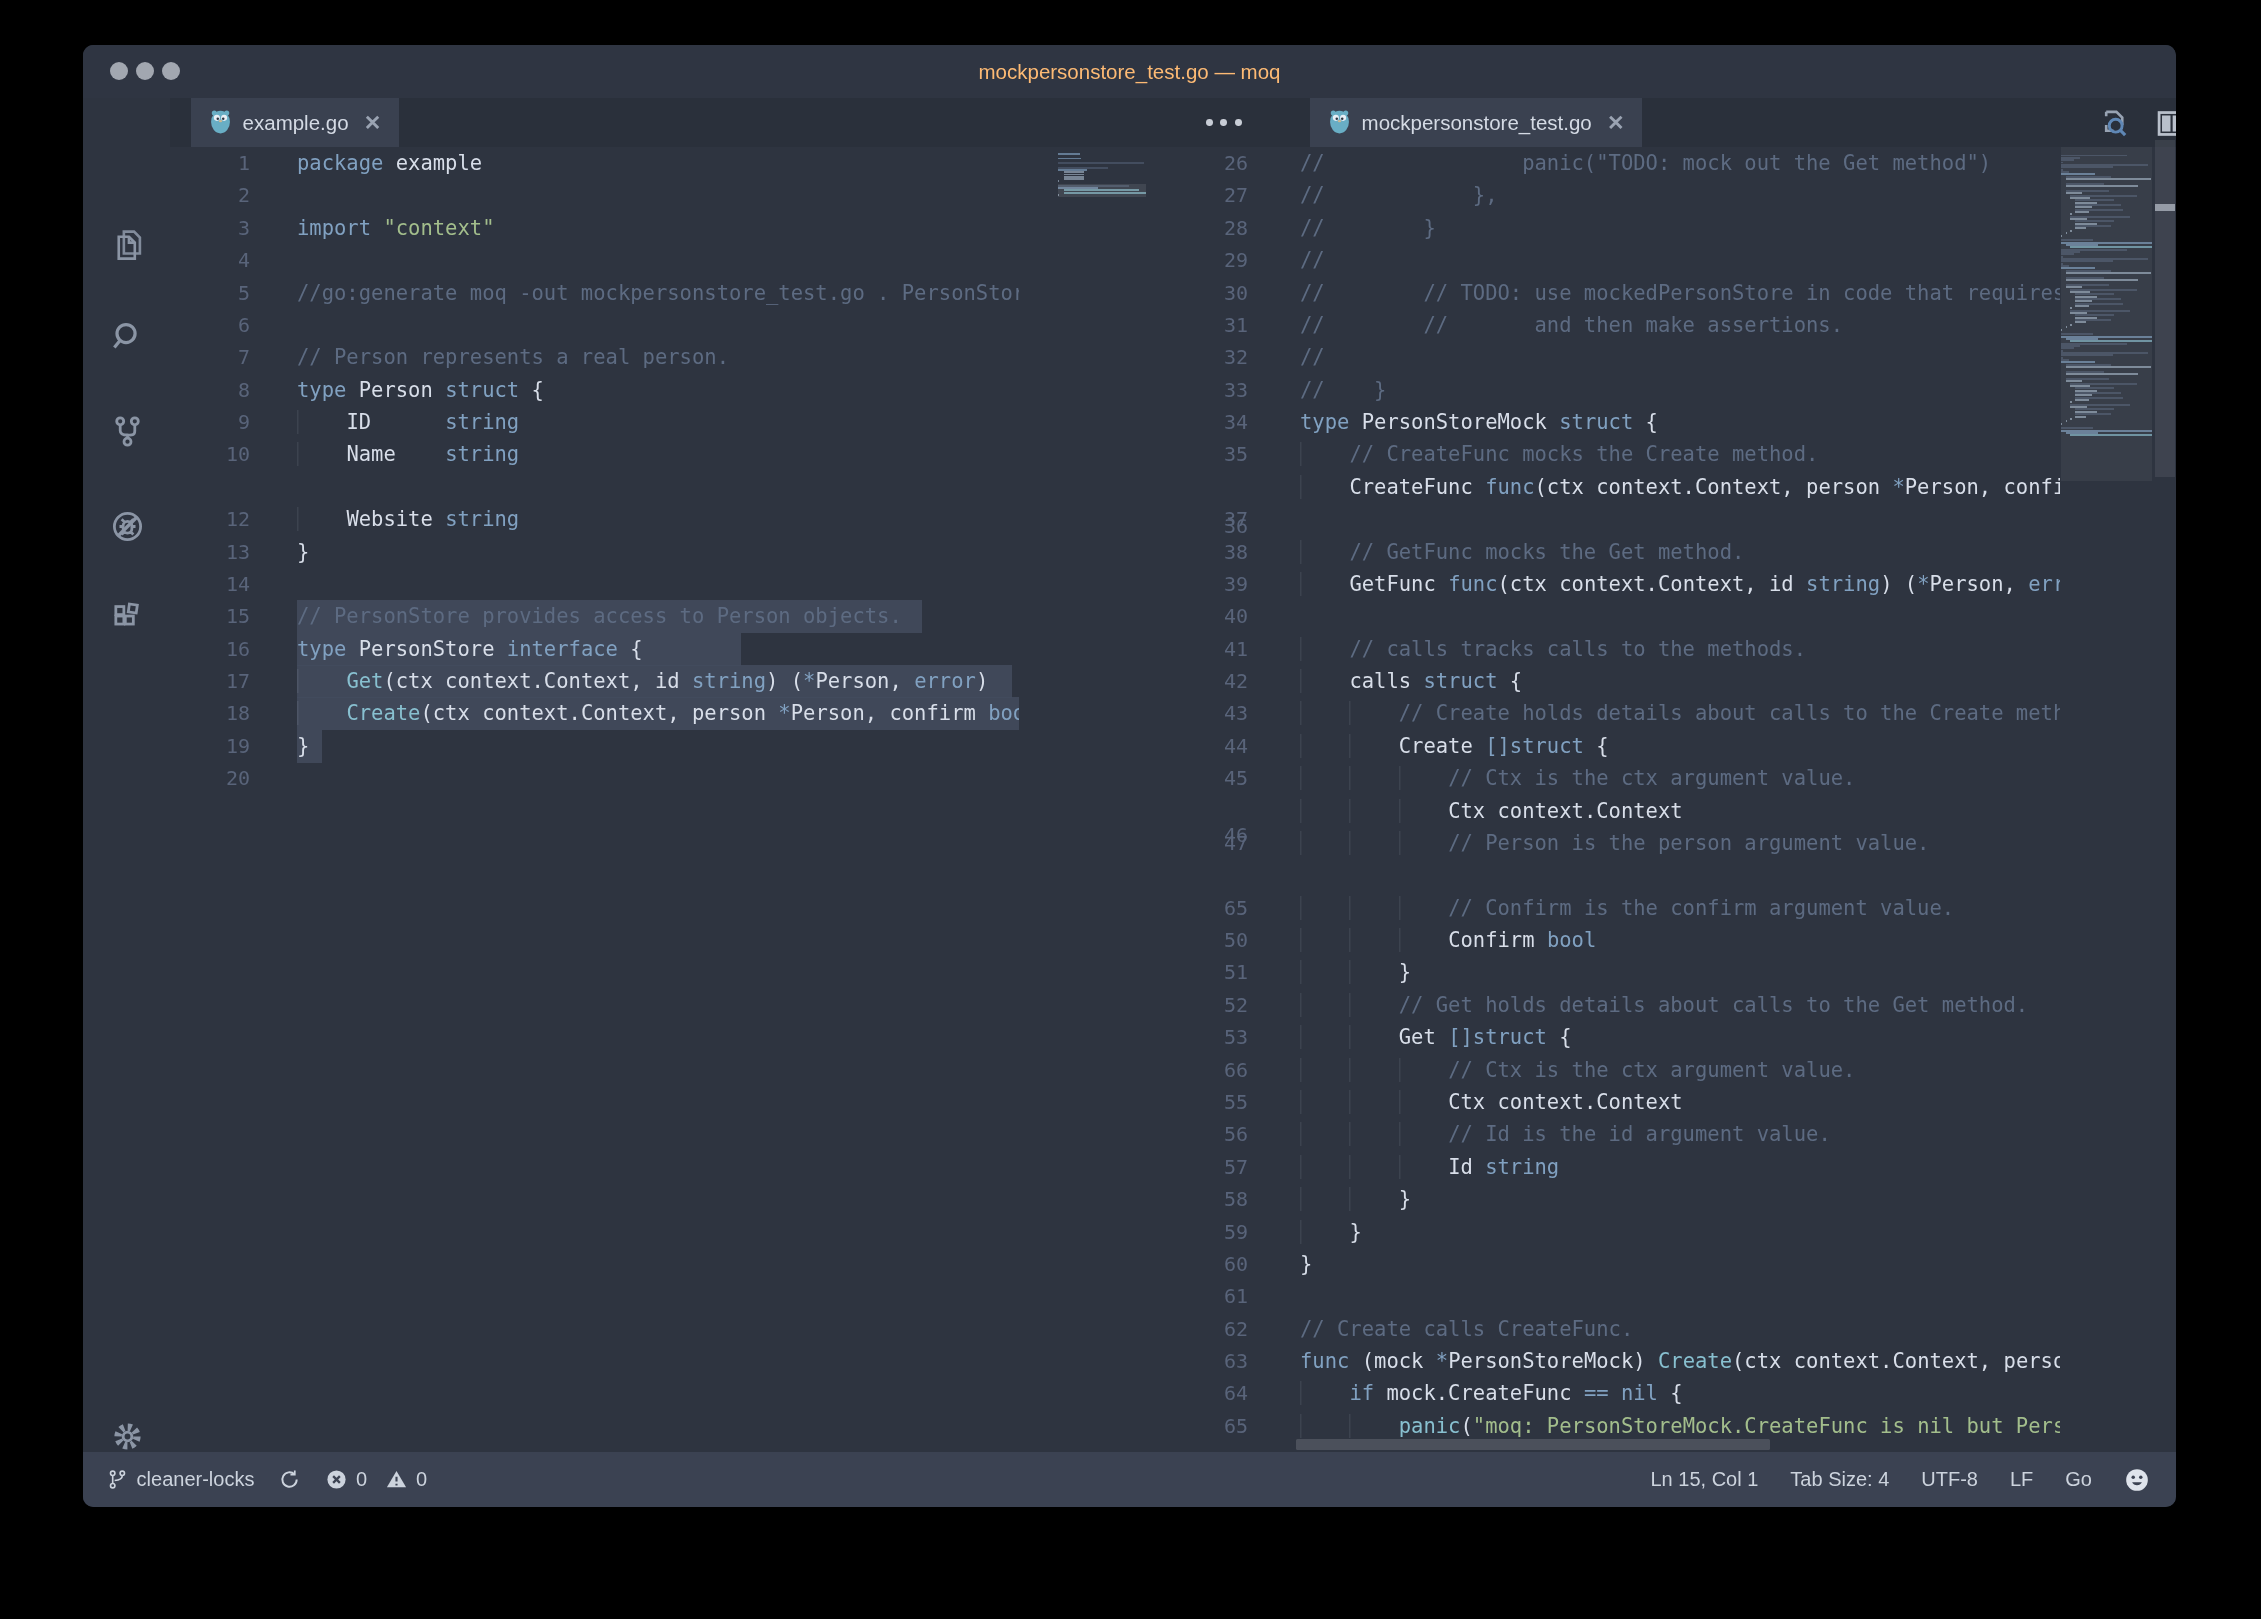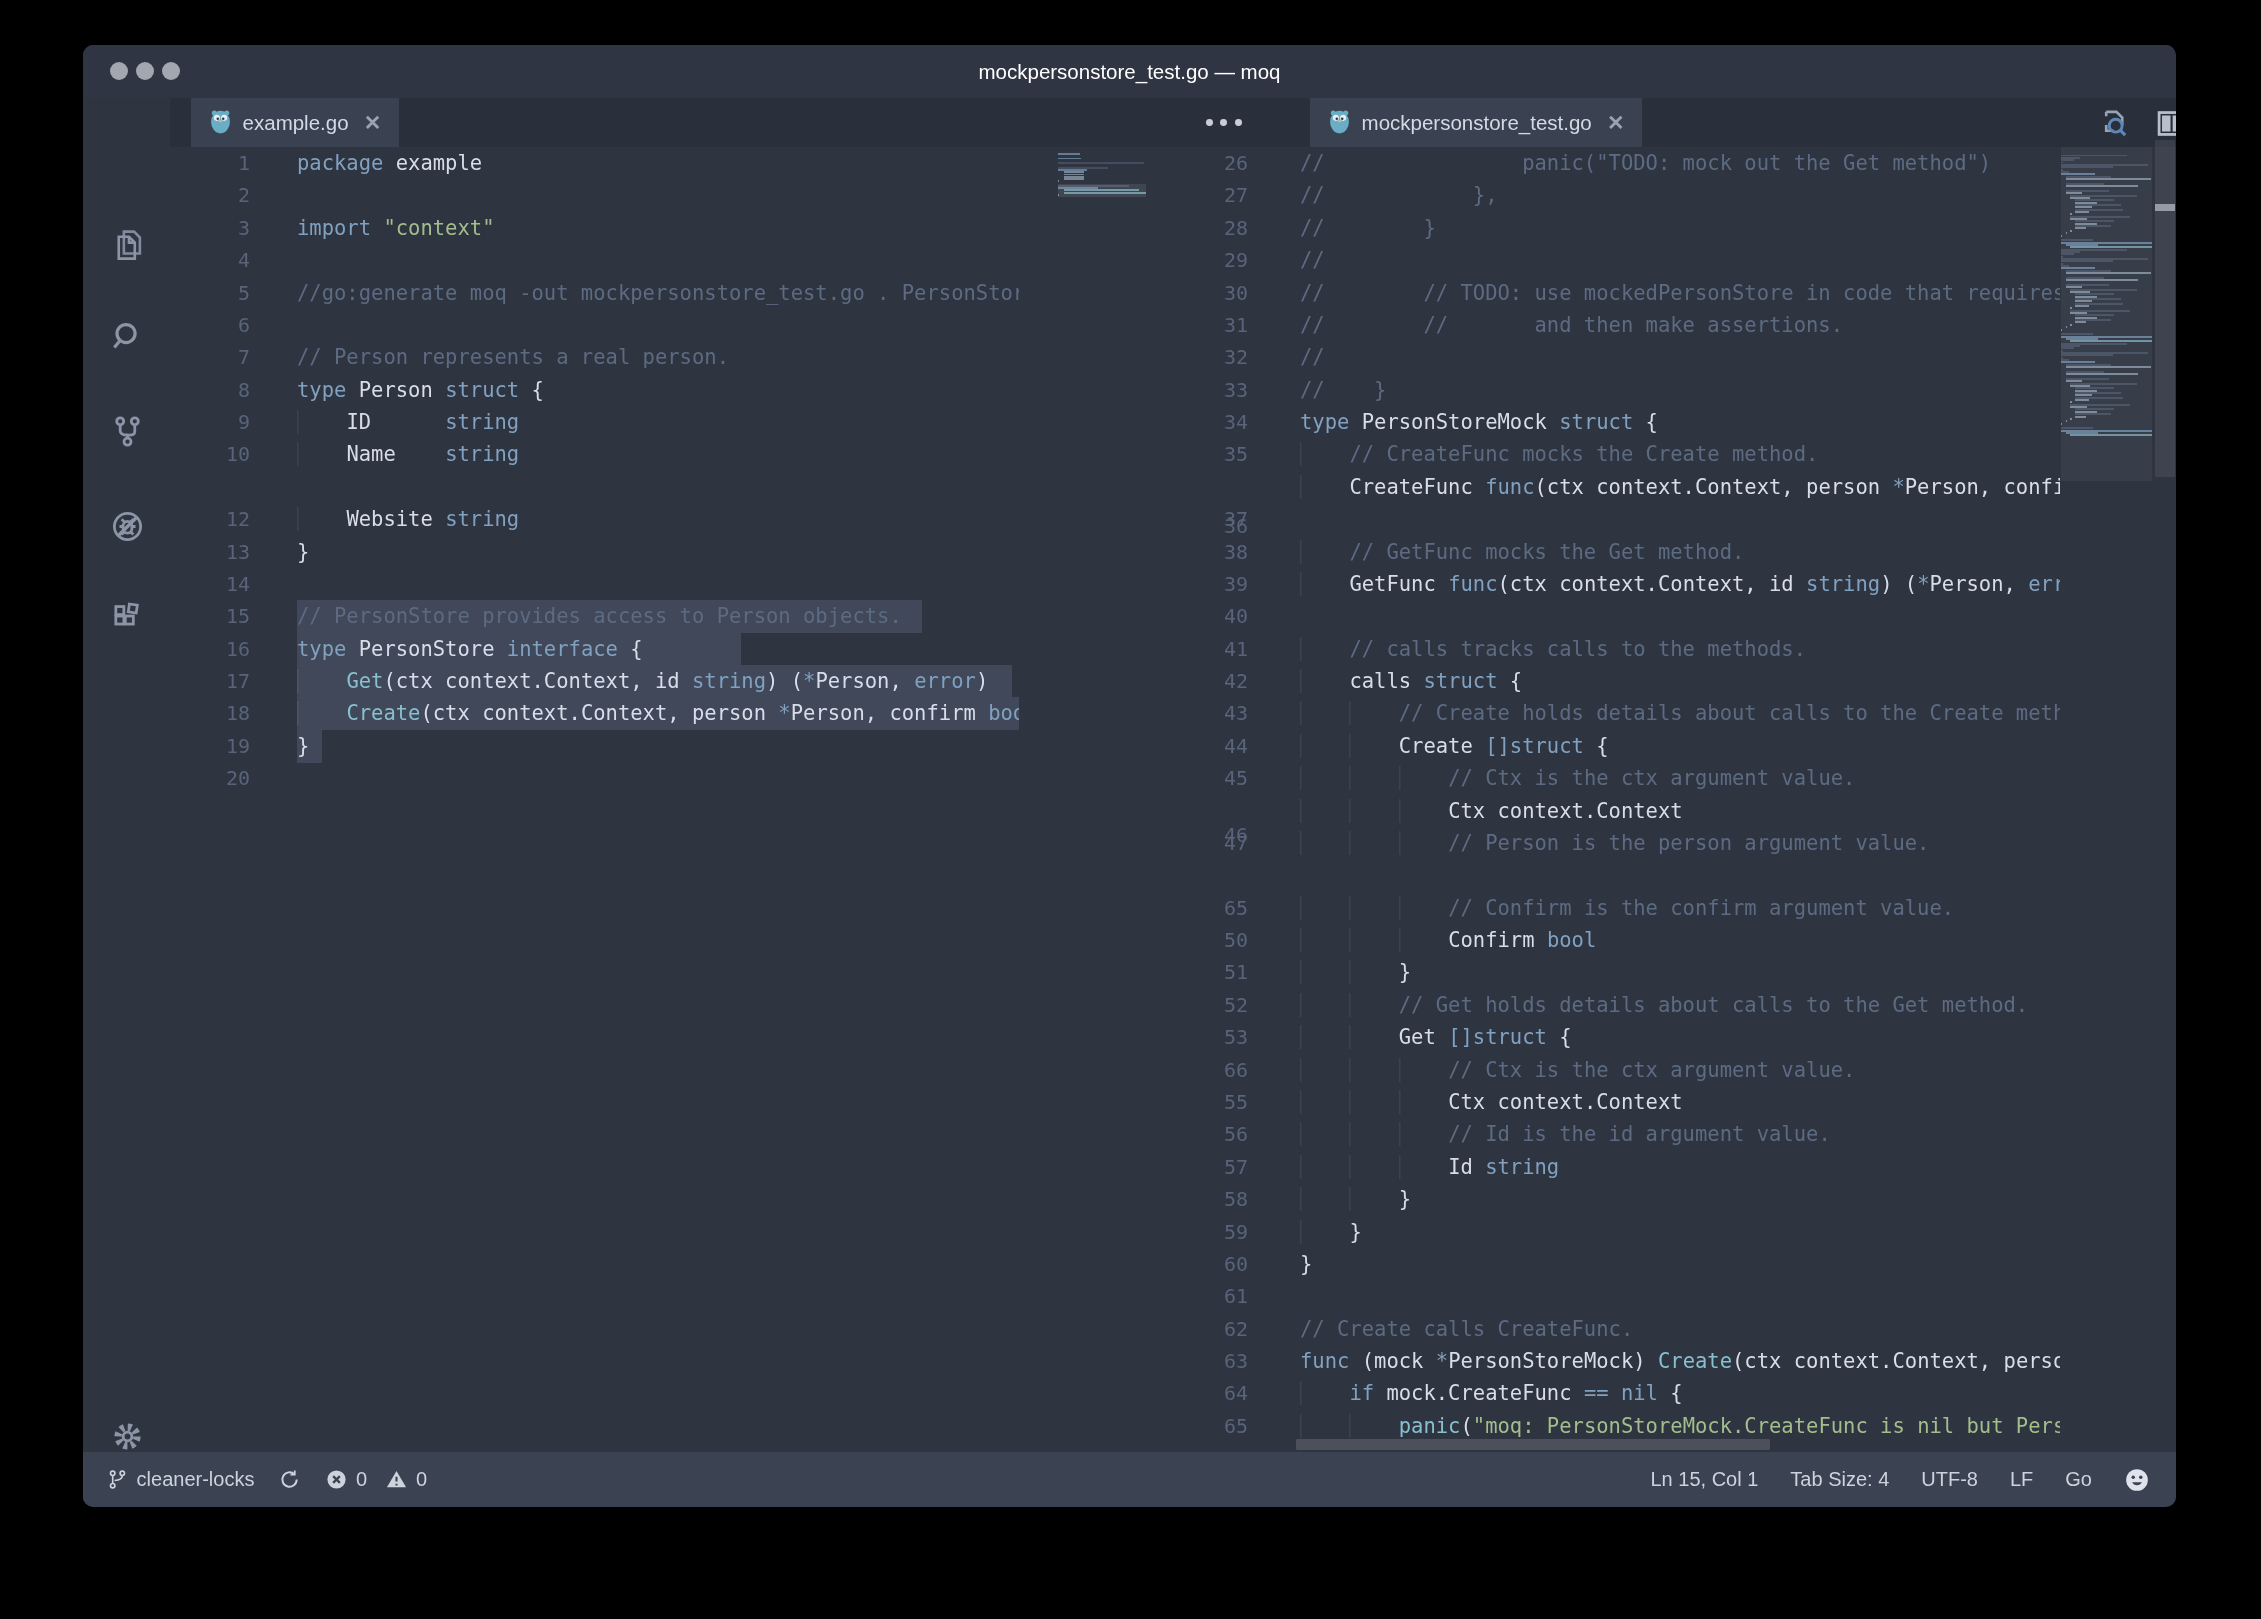--- a/index.html
+++ b/index.html
@@ -3,21 +3,21 @@
 <meta charset="utf-8">
 <style>
   html,body{margin:0;padding:0;width:2261px;height:1620px;background:#000;overflow:hidden;
     font-family:"Liberation Sans", sans-serif;}
   #window{position:absolute;left:83px;top:45px;width:2093px;height:1462px;background:#2e3440;
     border-radius:10.6px;overflow:hidden;}
   
   .titlebar{position:absolute;left:0;top:0;width:100%;height:53px;background:#2f3542;}
   .traffic{position:absolute;top:17.4px;width:18px;height:18px;border-radius:50%;background:#a2a7b0;}
   .title-text{position:absolute;top:0;left:0;width:100%;height:53px;line-height:53px;text-align:center;
-    color:#ffffff;font-size:20.5px;}
+    color:#fdba74;font-size:20.5px;}
   
   .activitybar{position:absolute;left:0;top:53px;width:87px;bottom:55px;background:#2e3440;}
   .act-icon{position:absolute;left:26.5px;width:35px;height:35px;color:#8b95a5;}
   .act-icon svg{width:35px;height:35px;display:block;}
   
   .tabbar{position:absolute;left:87px;top:53px;right:0;height:49px;background:#2a303b;}
   .tab{position:absolute;top:0;height:49px;display:flex;align-items:center;gap:10.6px;padding:0 18px;
     box-sizing:border-box;}
   .tab-label{color:#d4dae4;font-size:20.5px;white-space:nowrap;}
   .tab-close{color:#9aa3b2;font-size:21px;font-weight:bold;margin-left:4.5px;}

